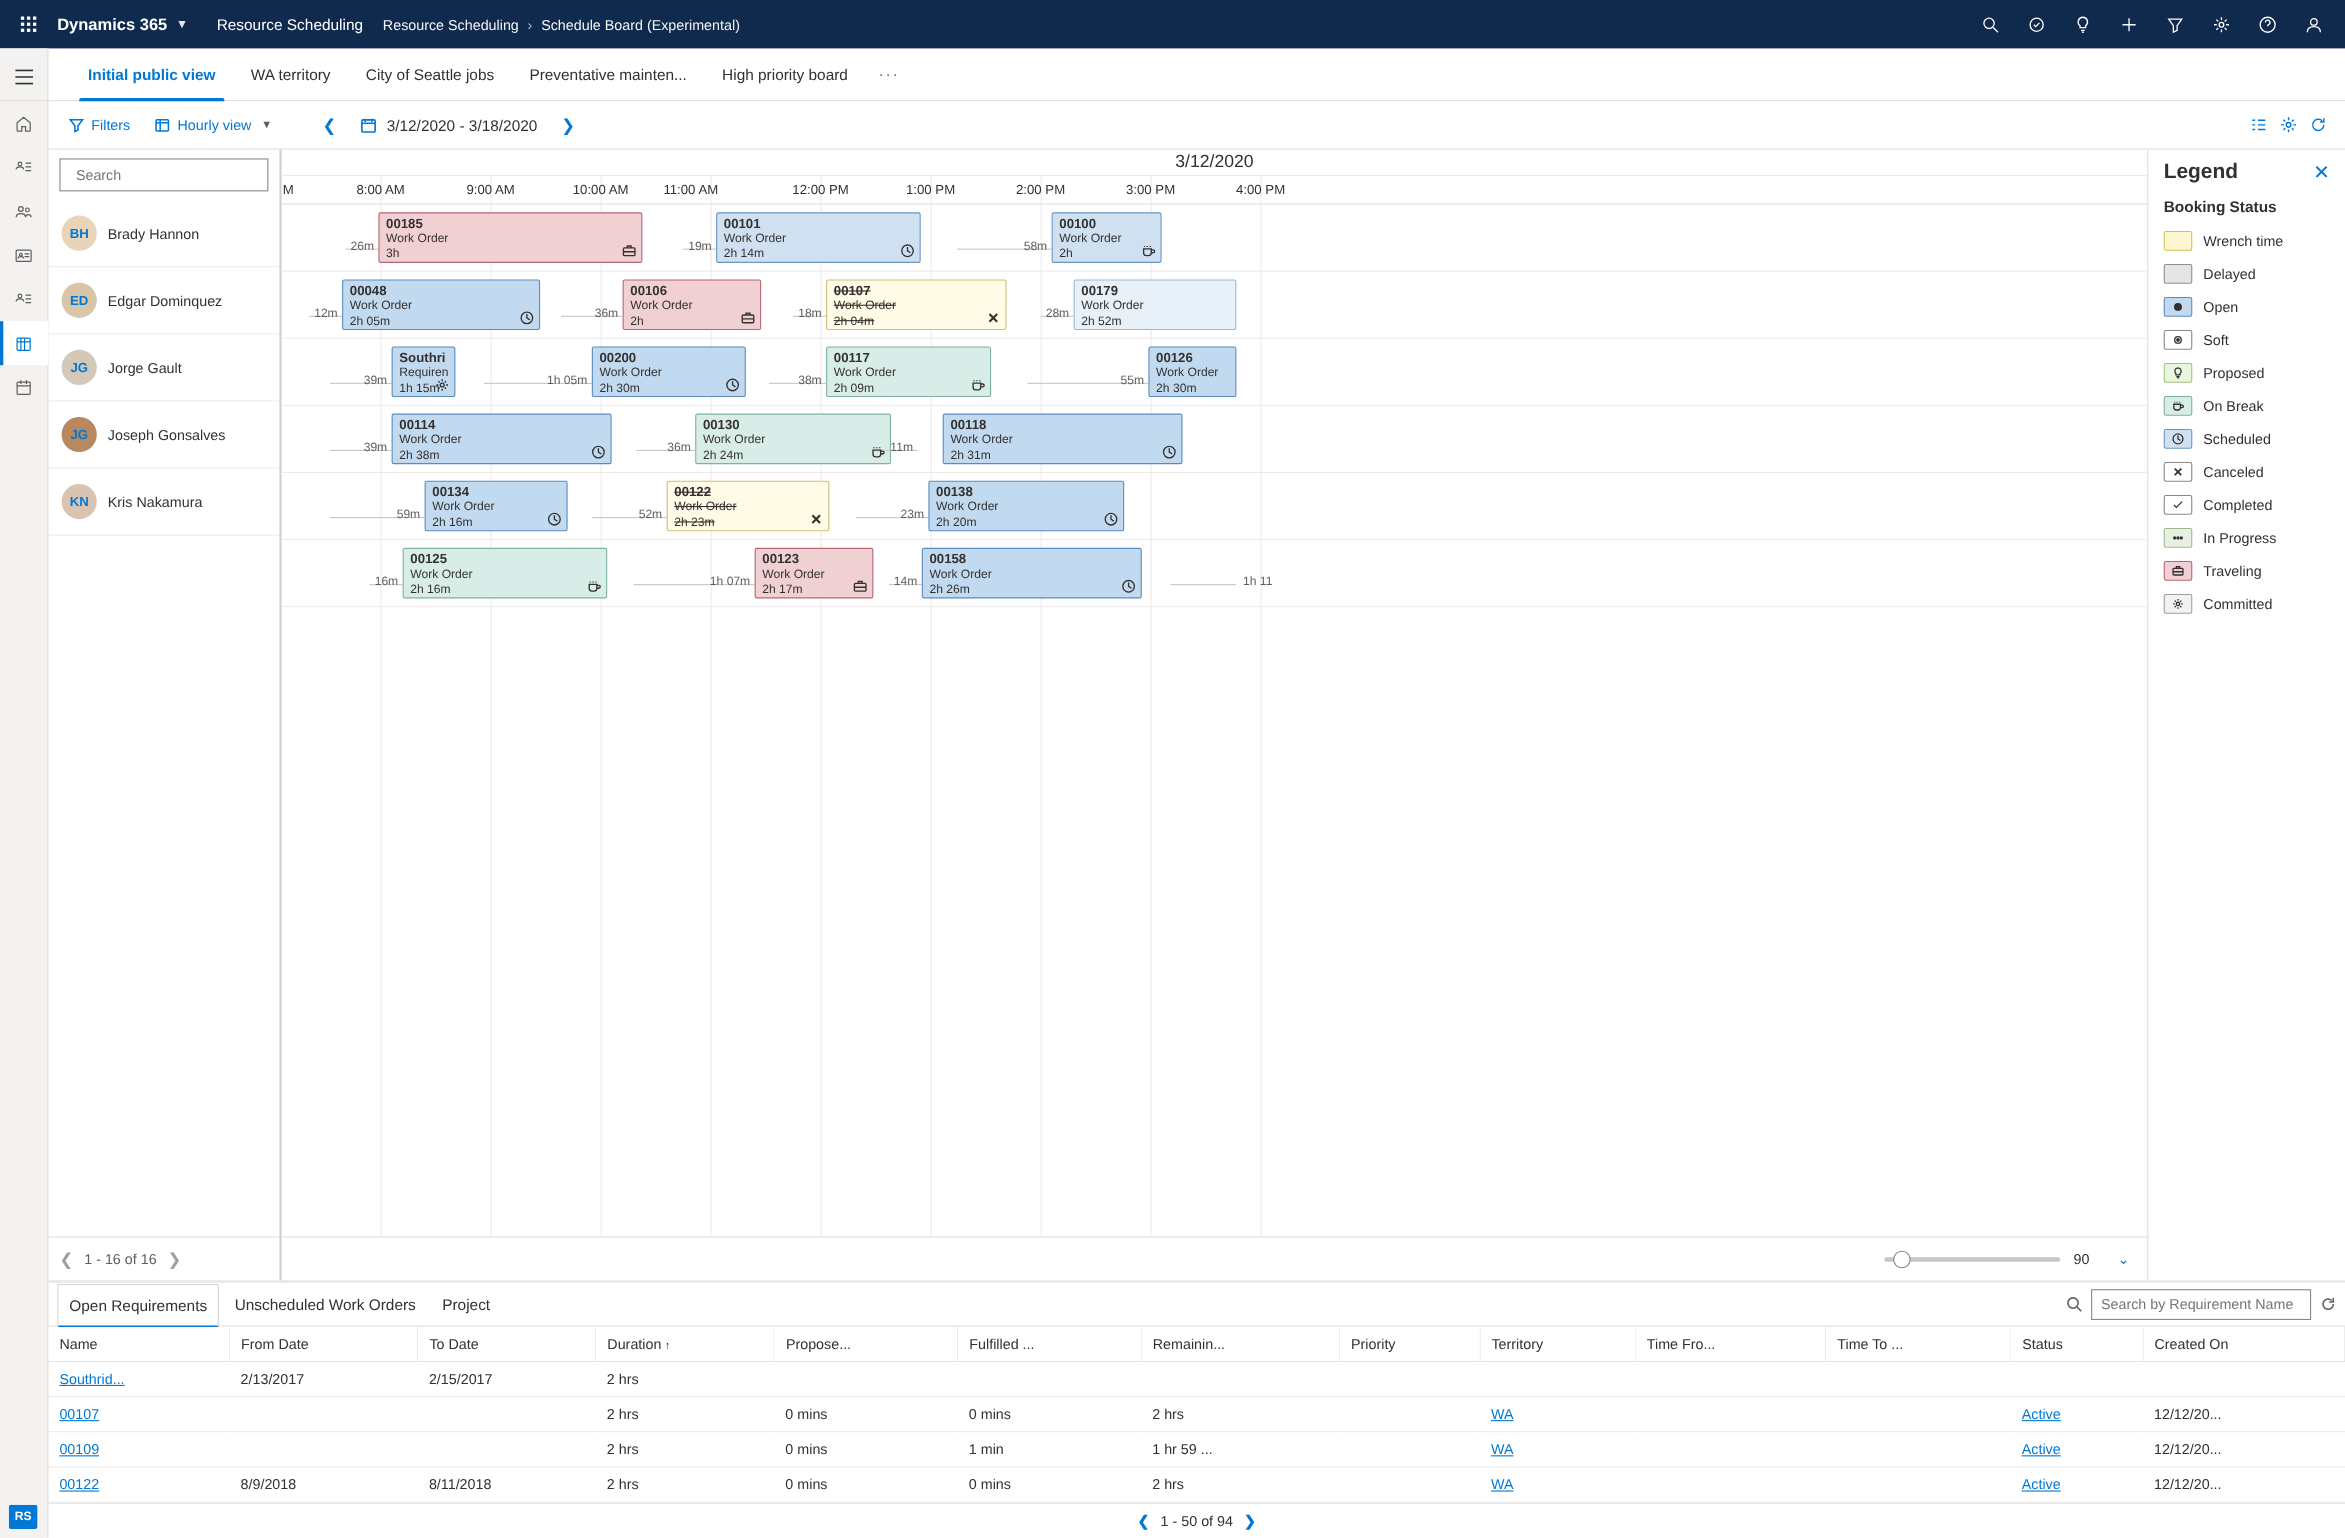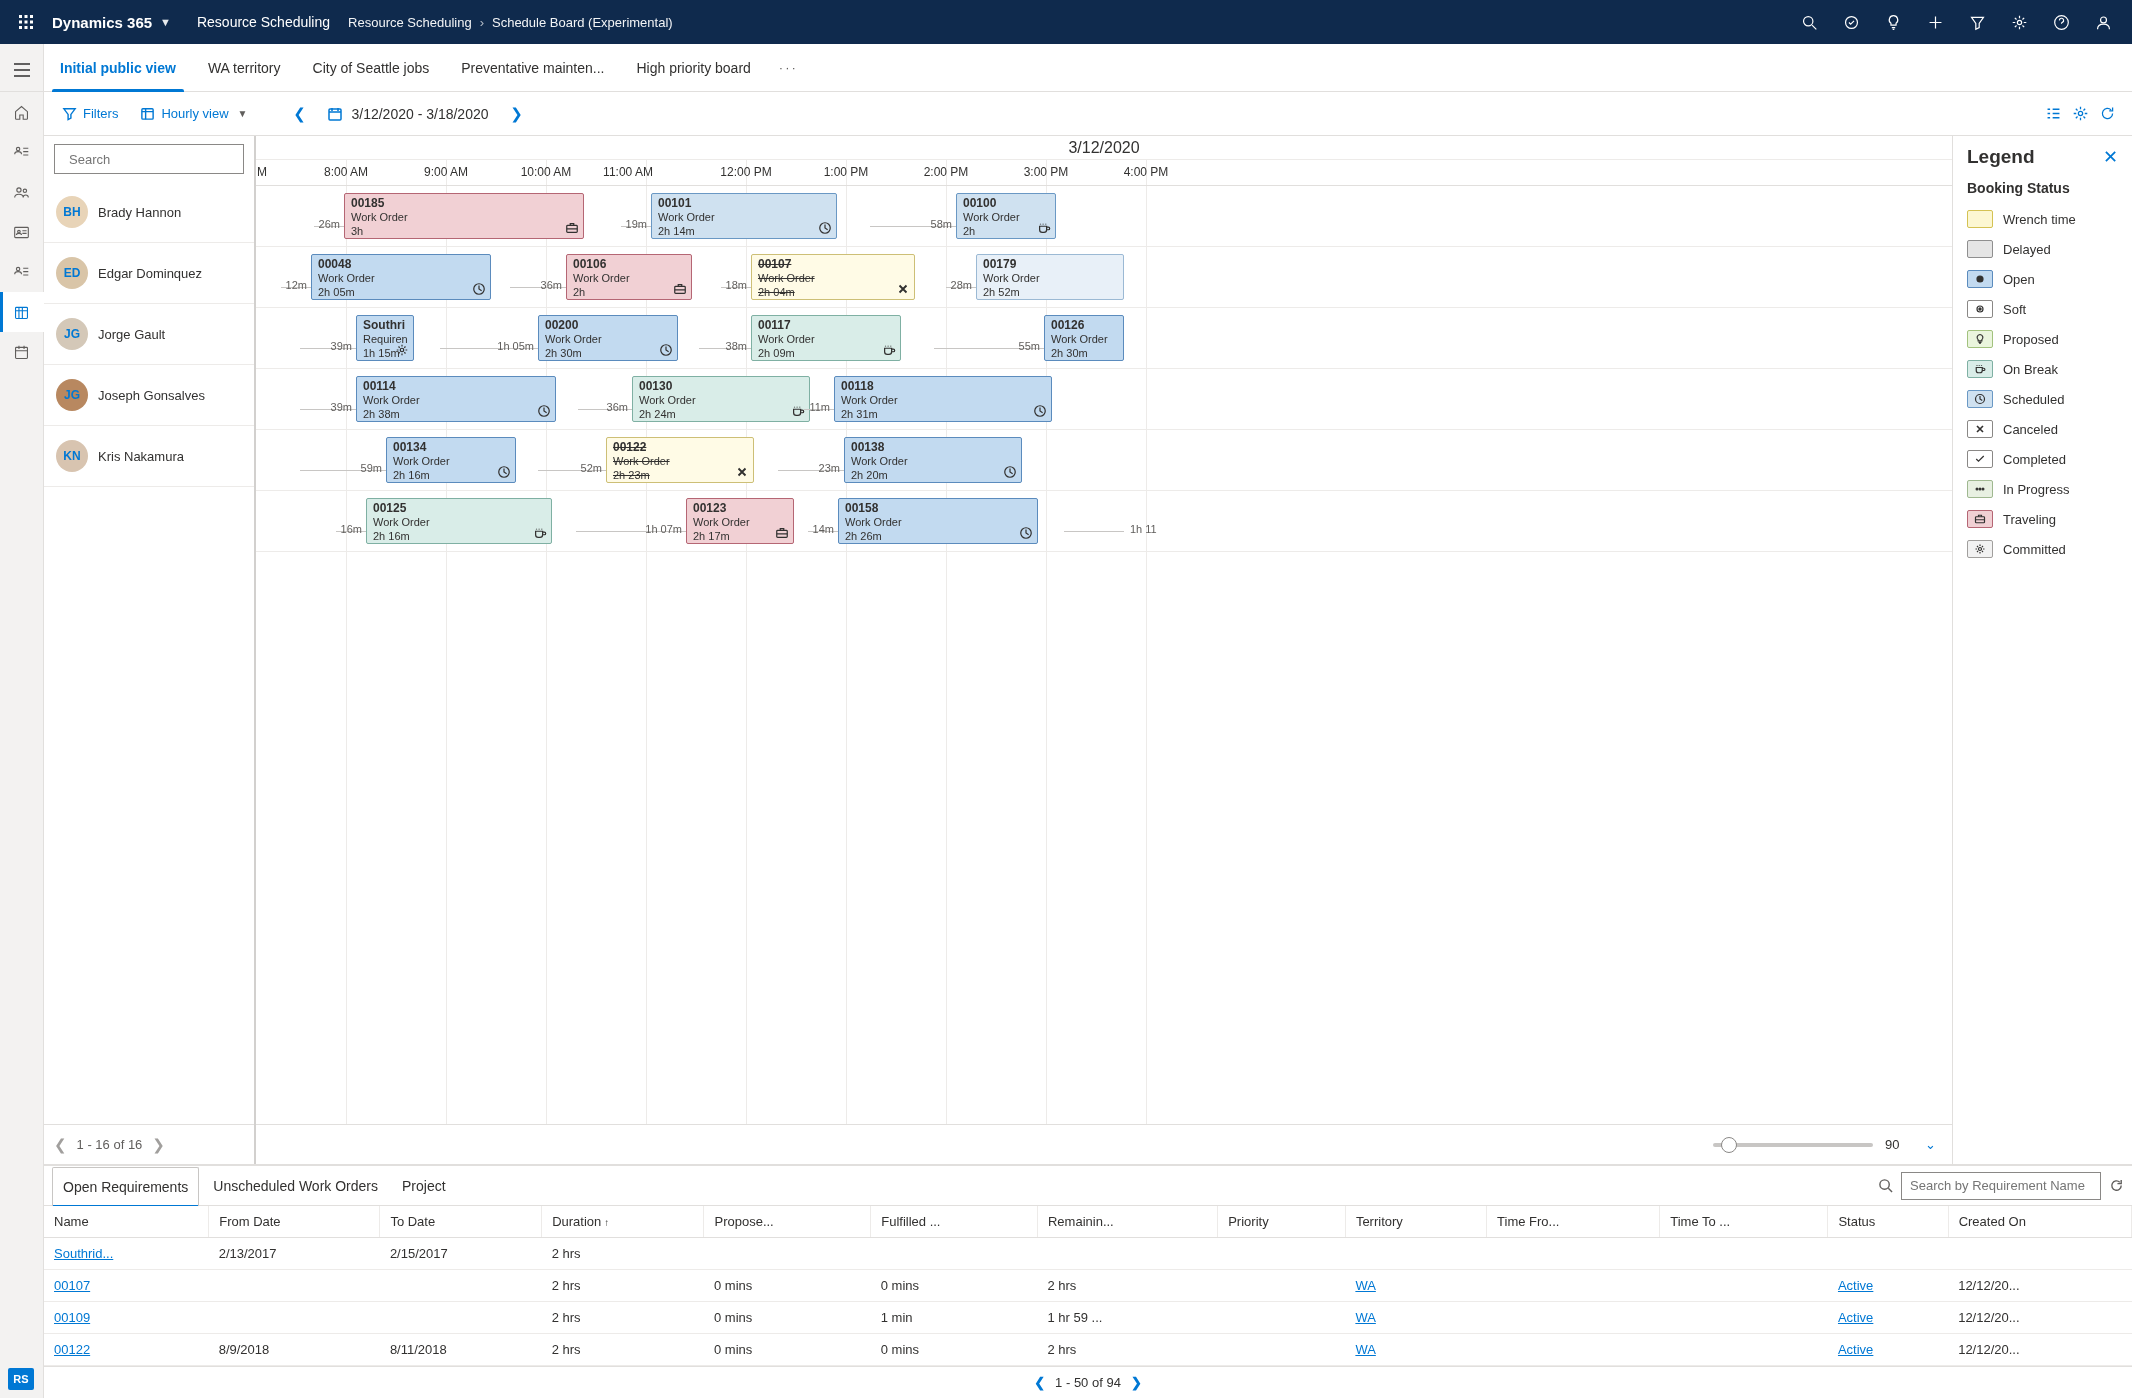--- a/index.html
+++ b/index.html
@@ -20,21 +20,21 @@
 .shell{flex:1;display:flex;min-height:0}
 .leftrail{width:44px;background:#f3f2f1;border-right:1px solid #e1dfdd;display:flex;flex-direction:column;align-items:center;padding-top:4px;flex-shrink:0}
 .railbtn{width:44px;height:40px;display:flex;align-items:center;justify-content:center;cursor:pointer;position:relative}
 .railbtn.active{background:#fff}
 .railbtn.active::before{content:"";position:absolute;left:0;top:0;bottom:0;width:3px;background:#0078d4}
 .railbtn svg{width:17px;height:17px;stroke:#605e5c;fill:none;stroke-width:1.3}
 .railbtn.ham{height:44px;border-bottom:1px solid #e1dfdd}
 .railbtn.ham svg{width:18px;height:14px}
 
 .main{flex:1;display:flex;flex-direction:column;min-width:0;min-height:0}
-.tabs{height:48px;border-bottom:1px solid #e1dfdd;display:flex;align-items:center;padding:0 0;flex-shrink:0}
+.tabs{height:48px;border-bottom:1px solid #e1dfdd;display:flex;align-items:center;padding:0 20px;flex-shrink:0}
 .tab{padding:0 16px;height:48px;display:flex;align-items:center;cursor:pointer;font-size:14px;color:#323130;position:relative}
 .tab.active{color:#0078d4;font-weight:600}
 .tab.active::after{content:"";position:absolute;left:8px;right:8px;bottom:0;height:3px;background:#0078d4;border-radius:2px 2px 0 0}
 .tab-more{color:#605e5c;letter-spacing:2px;padding:0 12px;cursor:pointer}
 
 .cmdbar{height:44px;border-bottom:1px solid #e1dfdd;display:flex;align-items:center;padding:0 10px;gap:6px;flex-shrink:0}
 .cmdbtn{height:32px;display:flex;align-items:center;gap:6px;padding:0 8px;cursor:pointer;color:#0078d4;background:none;border:none;font-size:13px}
 .cmdbtn svg{width:15px;height:15px;stroke:#0078d4;fill:none;stroke-width:1.5}
 .cmdbtn .chev{font-size:10px;margin-left:3px;color:#605e5c}
 .navarrow{width:32px;height:32px;display:flex;align-items:center;justify-content:center;color:#0078d4;cursor:pointer;font-size:15px;background:none;border:none}
@@ -501,21 +501,21 @@
                   <div class="bk st-onbreak" style="left: 376px; width: 178px;">
                     <div class="id ">00130</div>
                     <div class="">Work Order</div>
                     <div class="">2h 24m</div>
                     <div class="ic"><svg viewBox="0 0 16 16">
                         <path d="M3 6h8v4a3 3 0 0 1-3 3H6a3 3 0 0 1-3-3zM11 7h2a1 1 0 0 1 0 3h-2M4 3v1M7 3v1M10 3v1"></path>
                       </svg></div>
                   </div>
                   <div class="gapln" style="left: 548px; width: 30px;"></div>
                   <div class="gap" style="left: 574px;">11m</div>
-                  <div class="bk st-hard" style="left: 578px; width: 218px;">
+                  <div class="bk st-hard" style="left: 601px; width: 218px;">
                     <div class="id ">00118</div>
                     <div class="">Work Order</div>
                     <div class="">2h 31m</div>
                     <div class="ic"><svg viewBox="0 0 16 16">
                         <circle cx="8" cy="8" r="6"></circle>
                         <path d="M8 4v4l3 2"></path>
                       </svg></div>
                   </div>
                 </div>
                 <div class="gantt-row">

